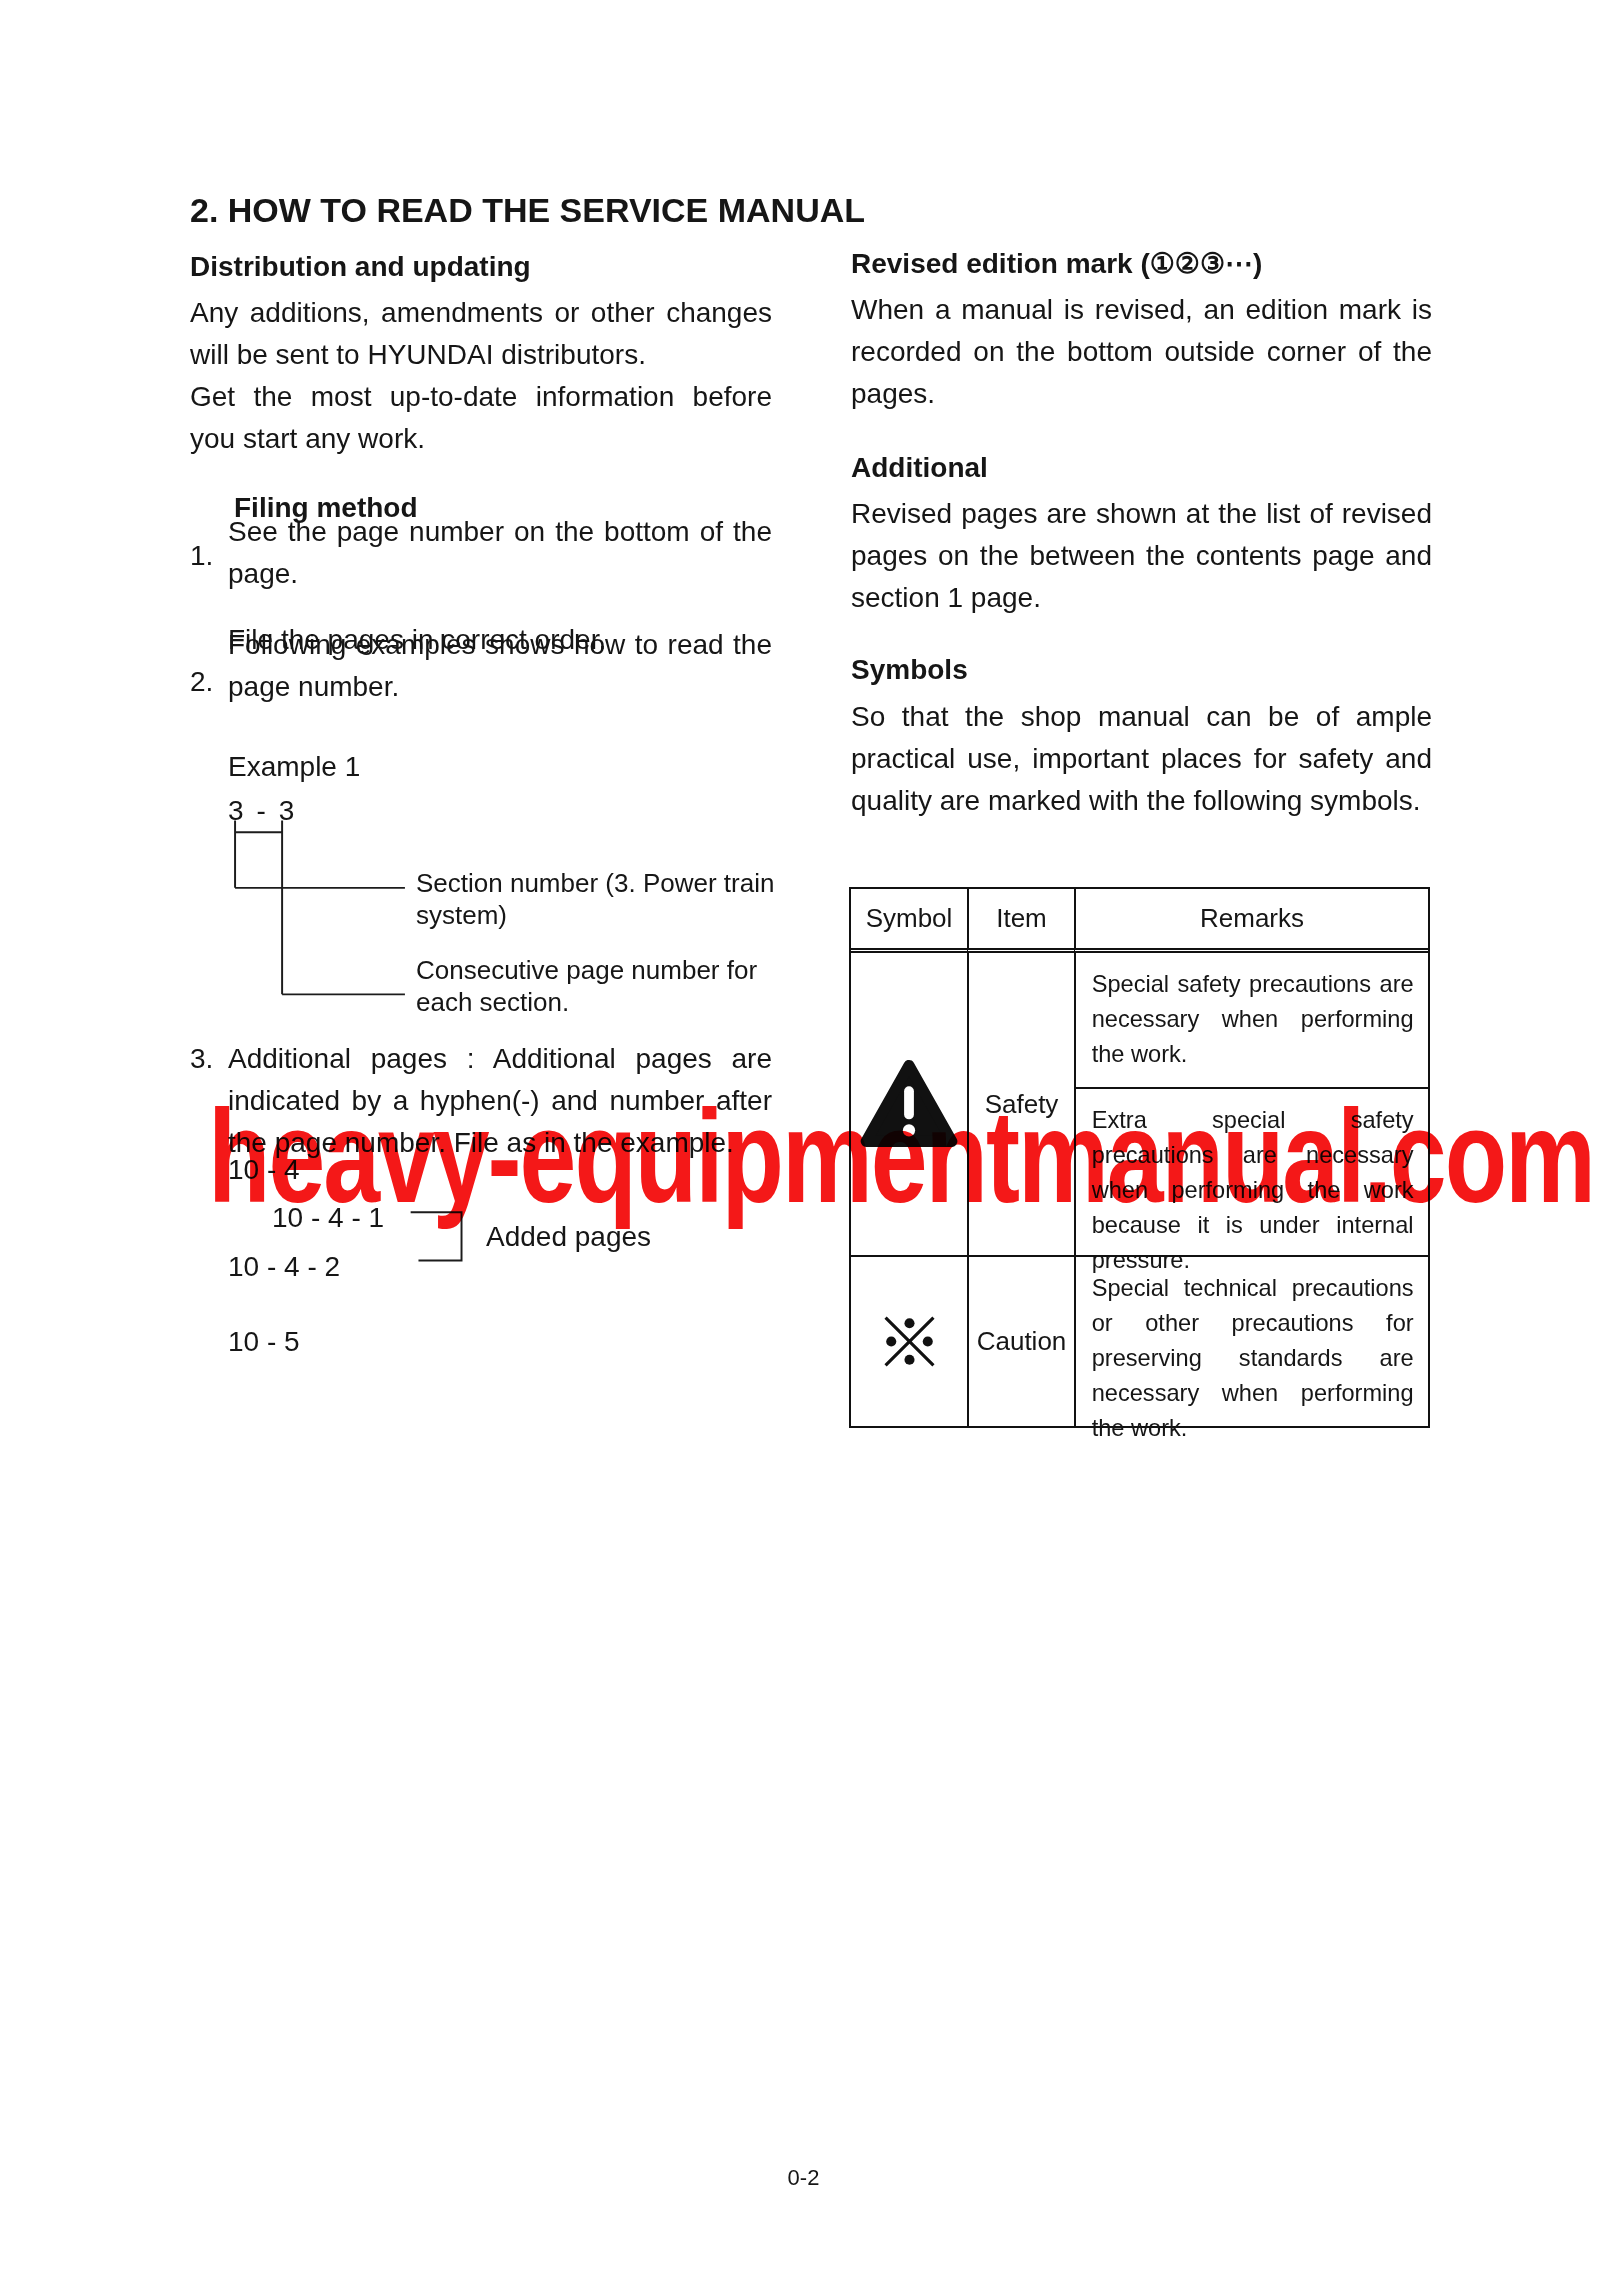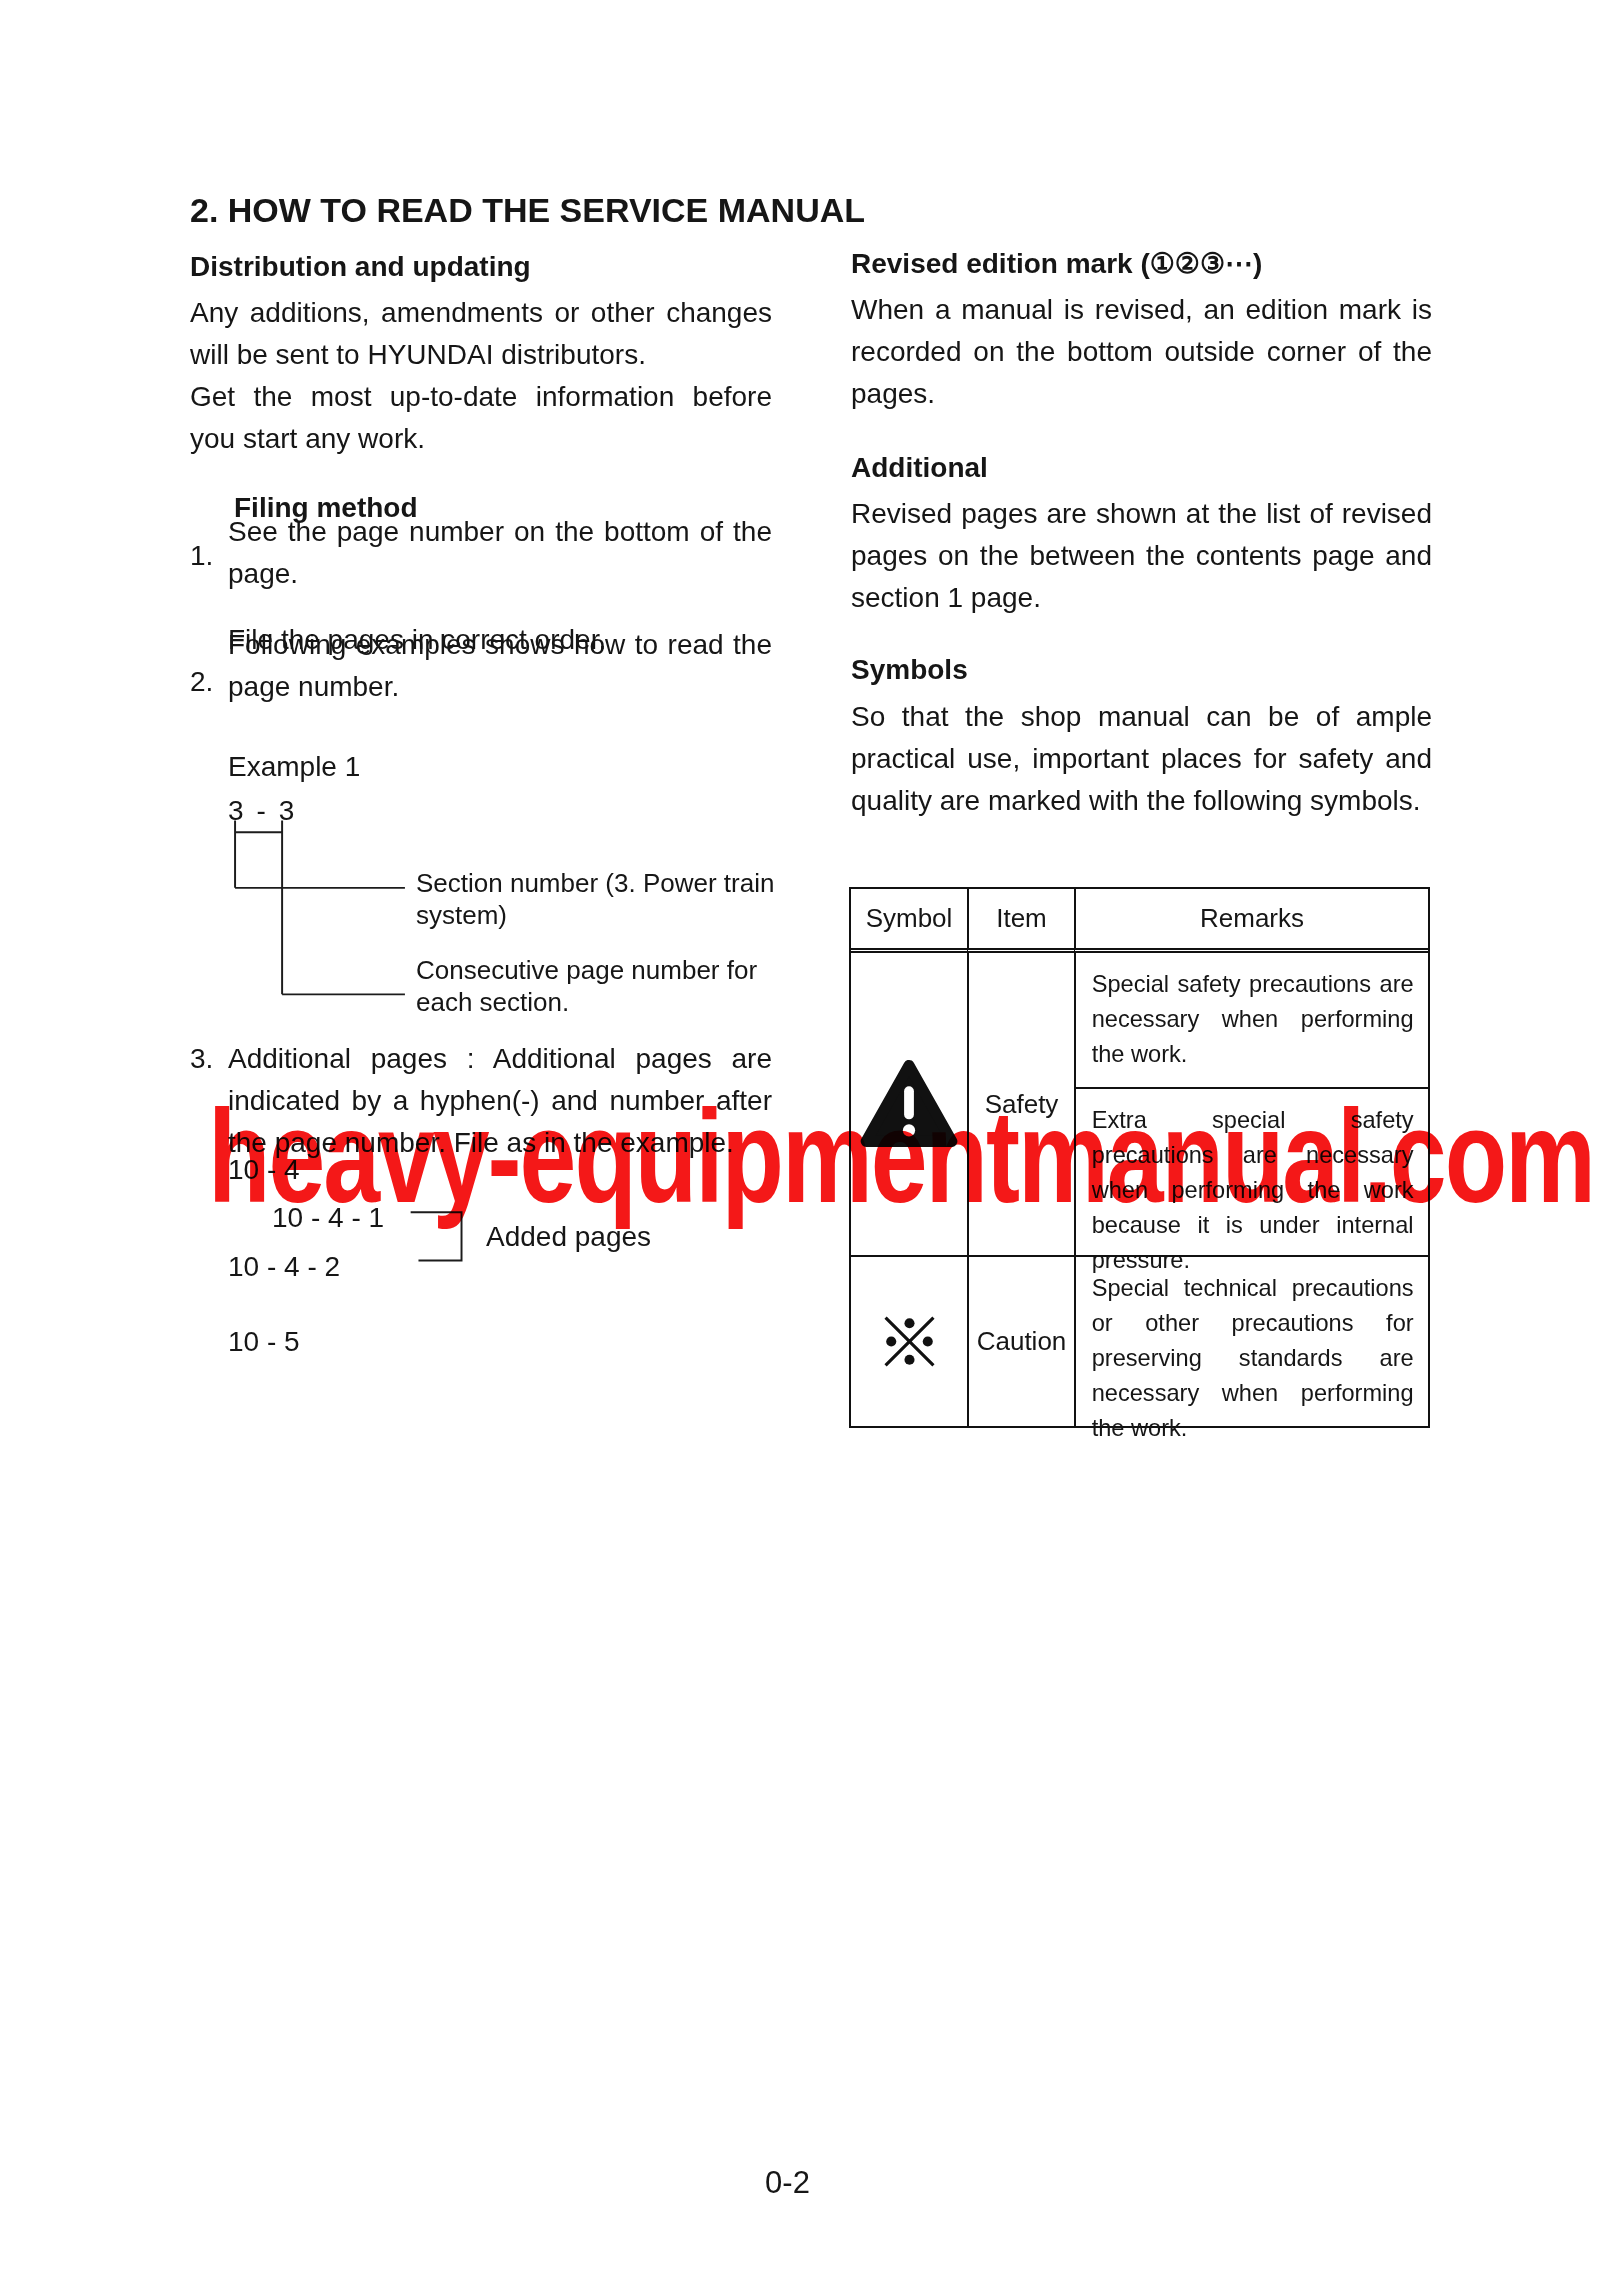--- a/index.html
+++ b/index.html
@@ -34,21 +34,21 @@
     font-size:23.6px;line-height:35px;text-align:justify;text-align-last:left;
     align-items:flex-start;justify-content:flex-start;flex-direction:column;
     padding:14.4px 14.4px 0 15.7px;display:flex;
   }
   .span2{grid-row:2 / span 2;}
   .watermark{
     font-size:131px;font-weight:700;letter-spacing:-2.6px;white-space:nowrap;
     transform:scaleX(0.78);transform-origin:left top;
     mix-blend-mode:multiply;opacity:0.92;z-index:5;
   }
-  .footer{left:0;width:1575px;text-align:center;font-size:31px;}
+  .footer{left:16px;width:1575px;text-align:center;font-size:22px;}
   svg{display:block;}
 </style>
 </head>
 <body>
 
 <div class="page">
 
   <div class="abs title" style="left:190px;top:191px;">2.  HOW TO READ THE SERVICE MANUAL</div>
 
   <div class="abs h" style="left:190px;top:251px;">Distribution and updating</div>

